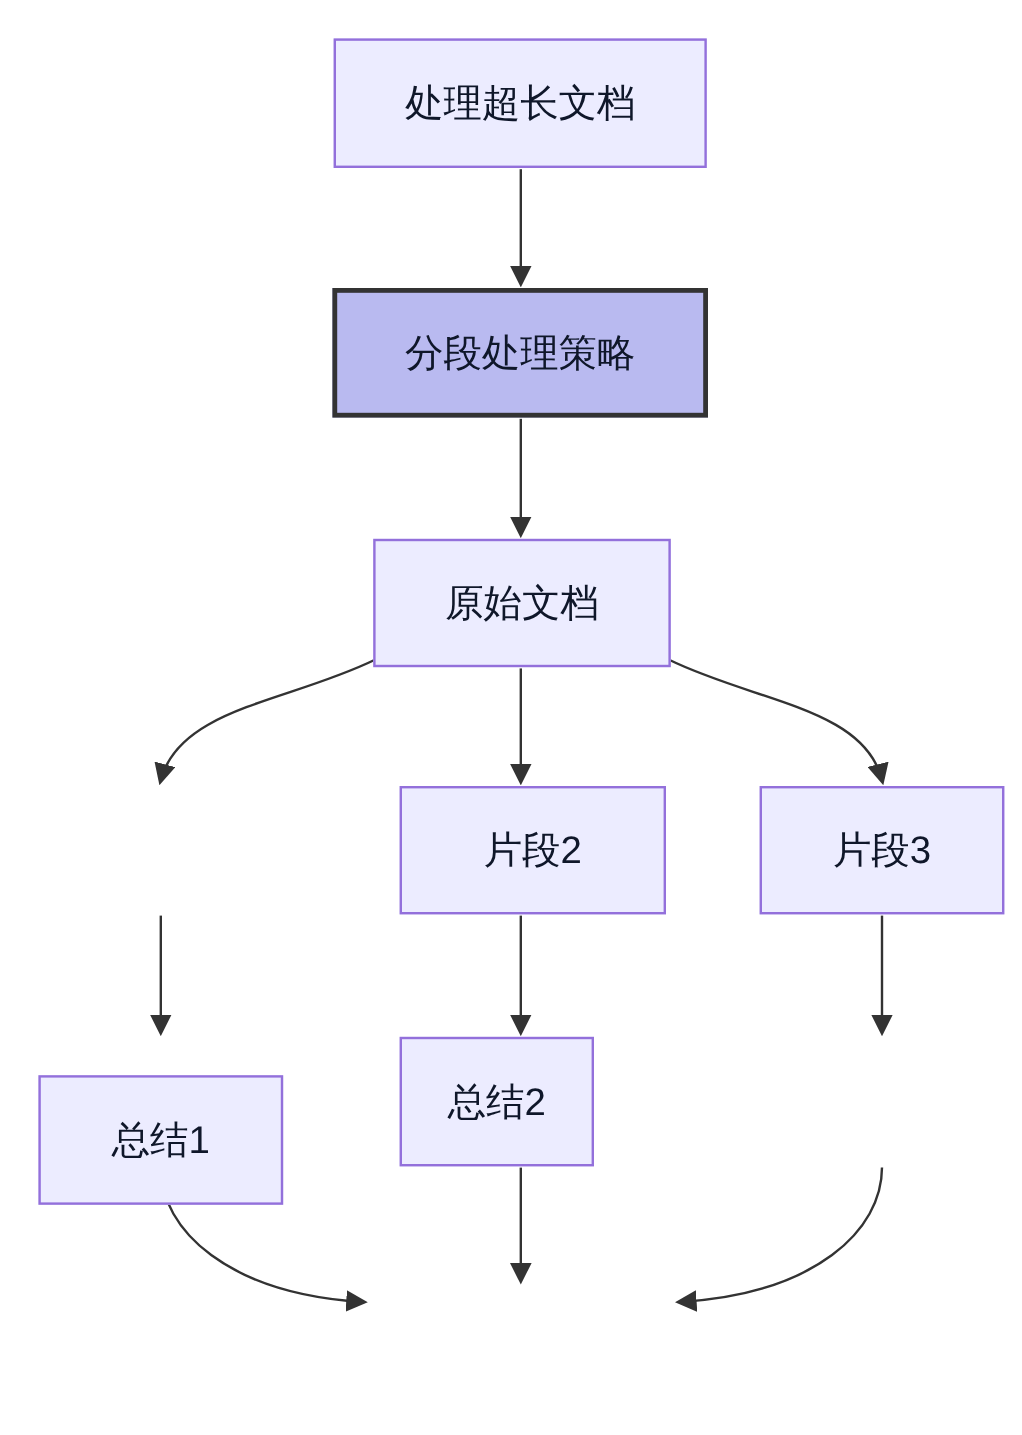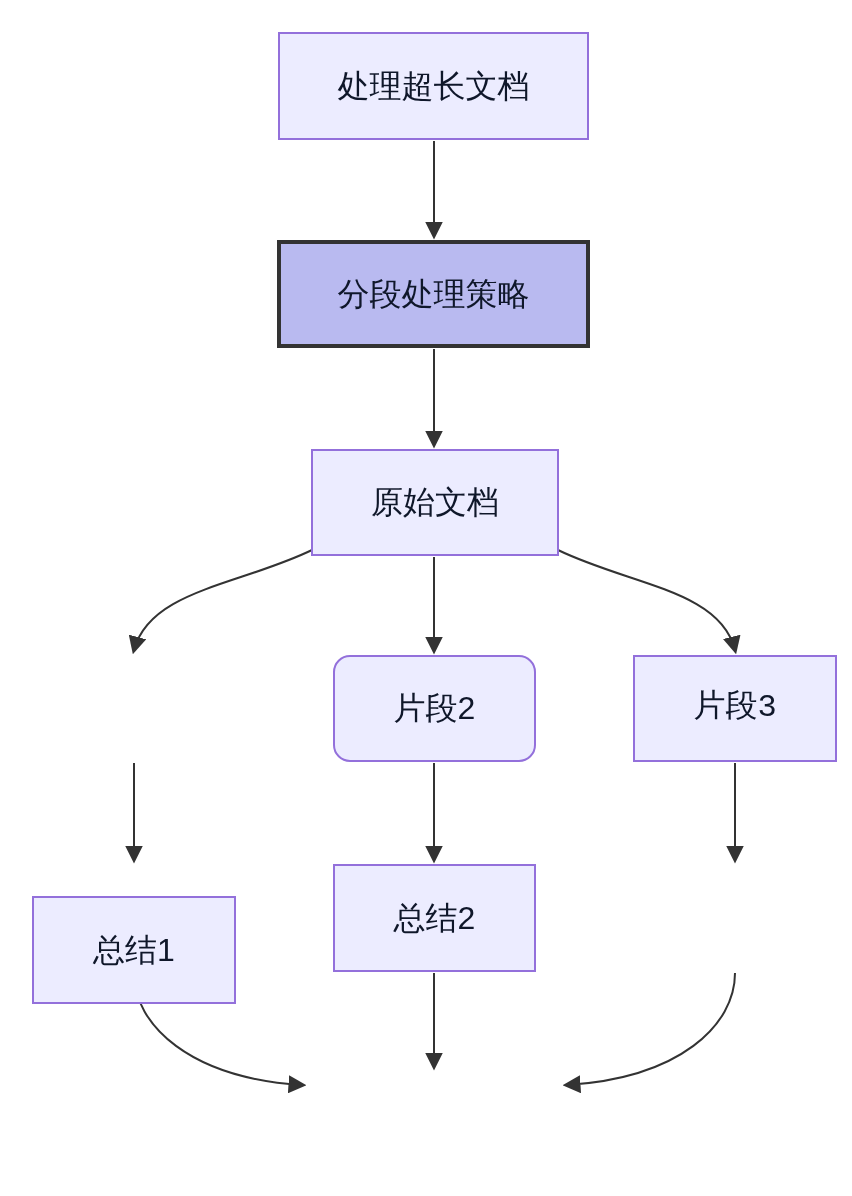--- a/index.html
+++ b/index.html
@@ -74,23 +74,23 @@
     </g>
   </svg>
 
   <div class="node default" style="left:278px; top:32px; width:311px; height:108px;">处理超长文档</div>
 
   <div class="node emphasis" style="left:277px; top:240px; width:313px; height:108px;">分段处理策略</div>
 
   <div class="node default" style="left:311px; top:449px; width:248px; height:107px;">原始文档</div>
 
 
-  <div class="node default" style="left:333px; top:655px; width:203px; height:107px;border-radius:17px;">片段2</div>
+  <div class="node default" style="left:333px; top:655px; width:222px; height:107px;">片段2</div>
 
-  <div class="node default" style="left:633px; top:655px; width:204px; height:107px;font-family:Liberation Mono, monospace;">片段3</div>
+  <div class="node default" style="left:633px; top:655px; width:204px; height:107px;">片段3</div>
 
   <div class="node default" style="left:32px; top:864px; width:204px; height:108px;margin-top:32px;">总结1</div>
 
-  <div class="node default" style="left:333px; top:864px; width:203px; height:108px;">总结2</div>
+  <div class="node default" style="left:333px; top:864px; width:162px; height:108px;">总结2</div>
 
 
 
 </div>
 
 </body></html>

